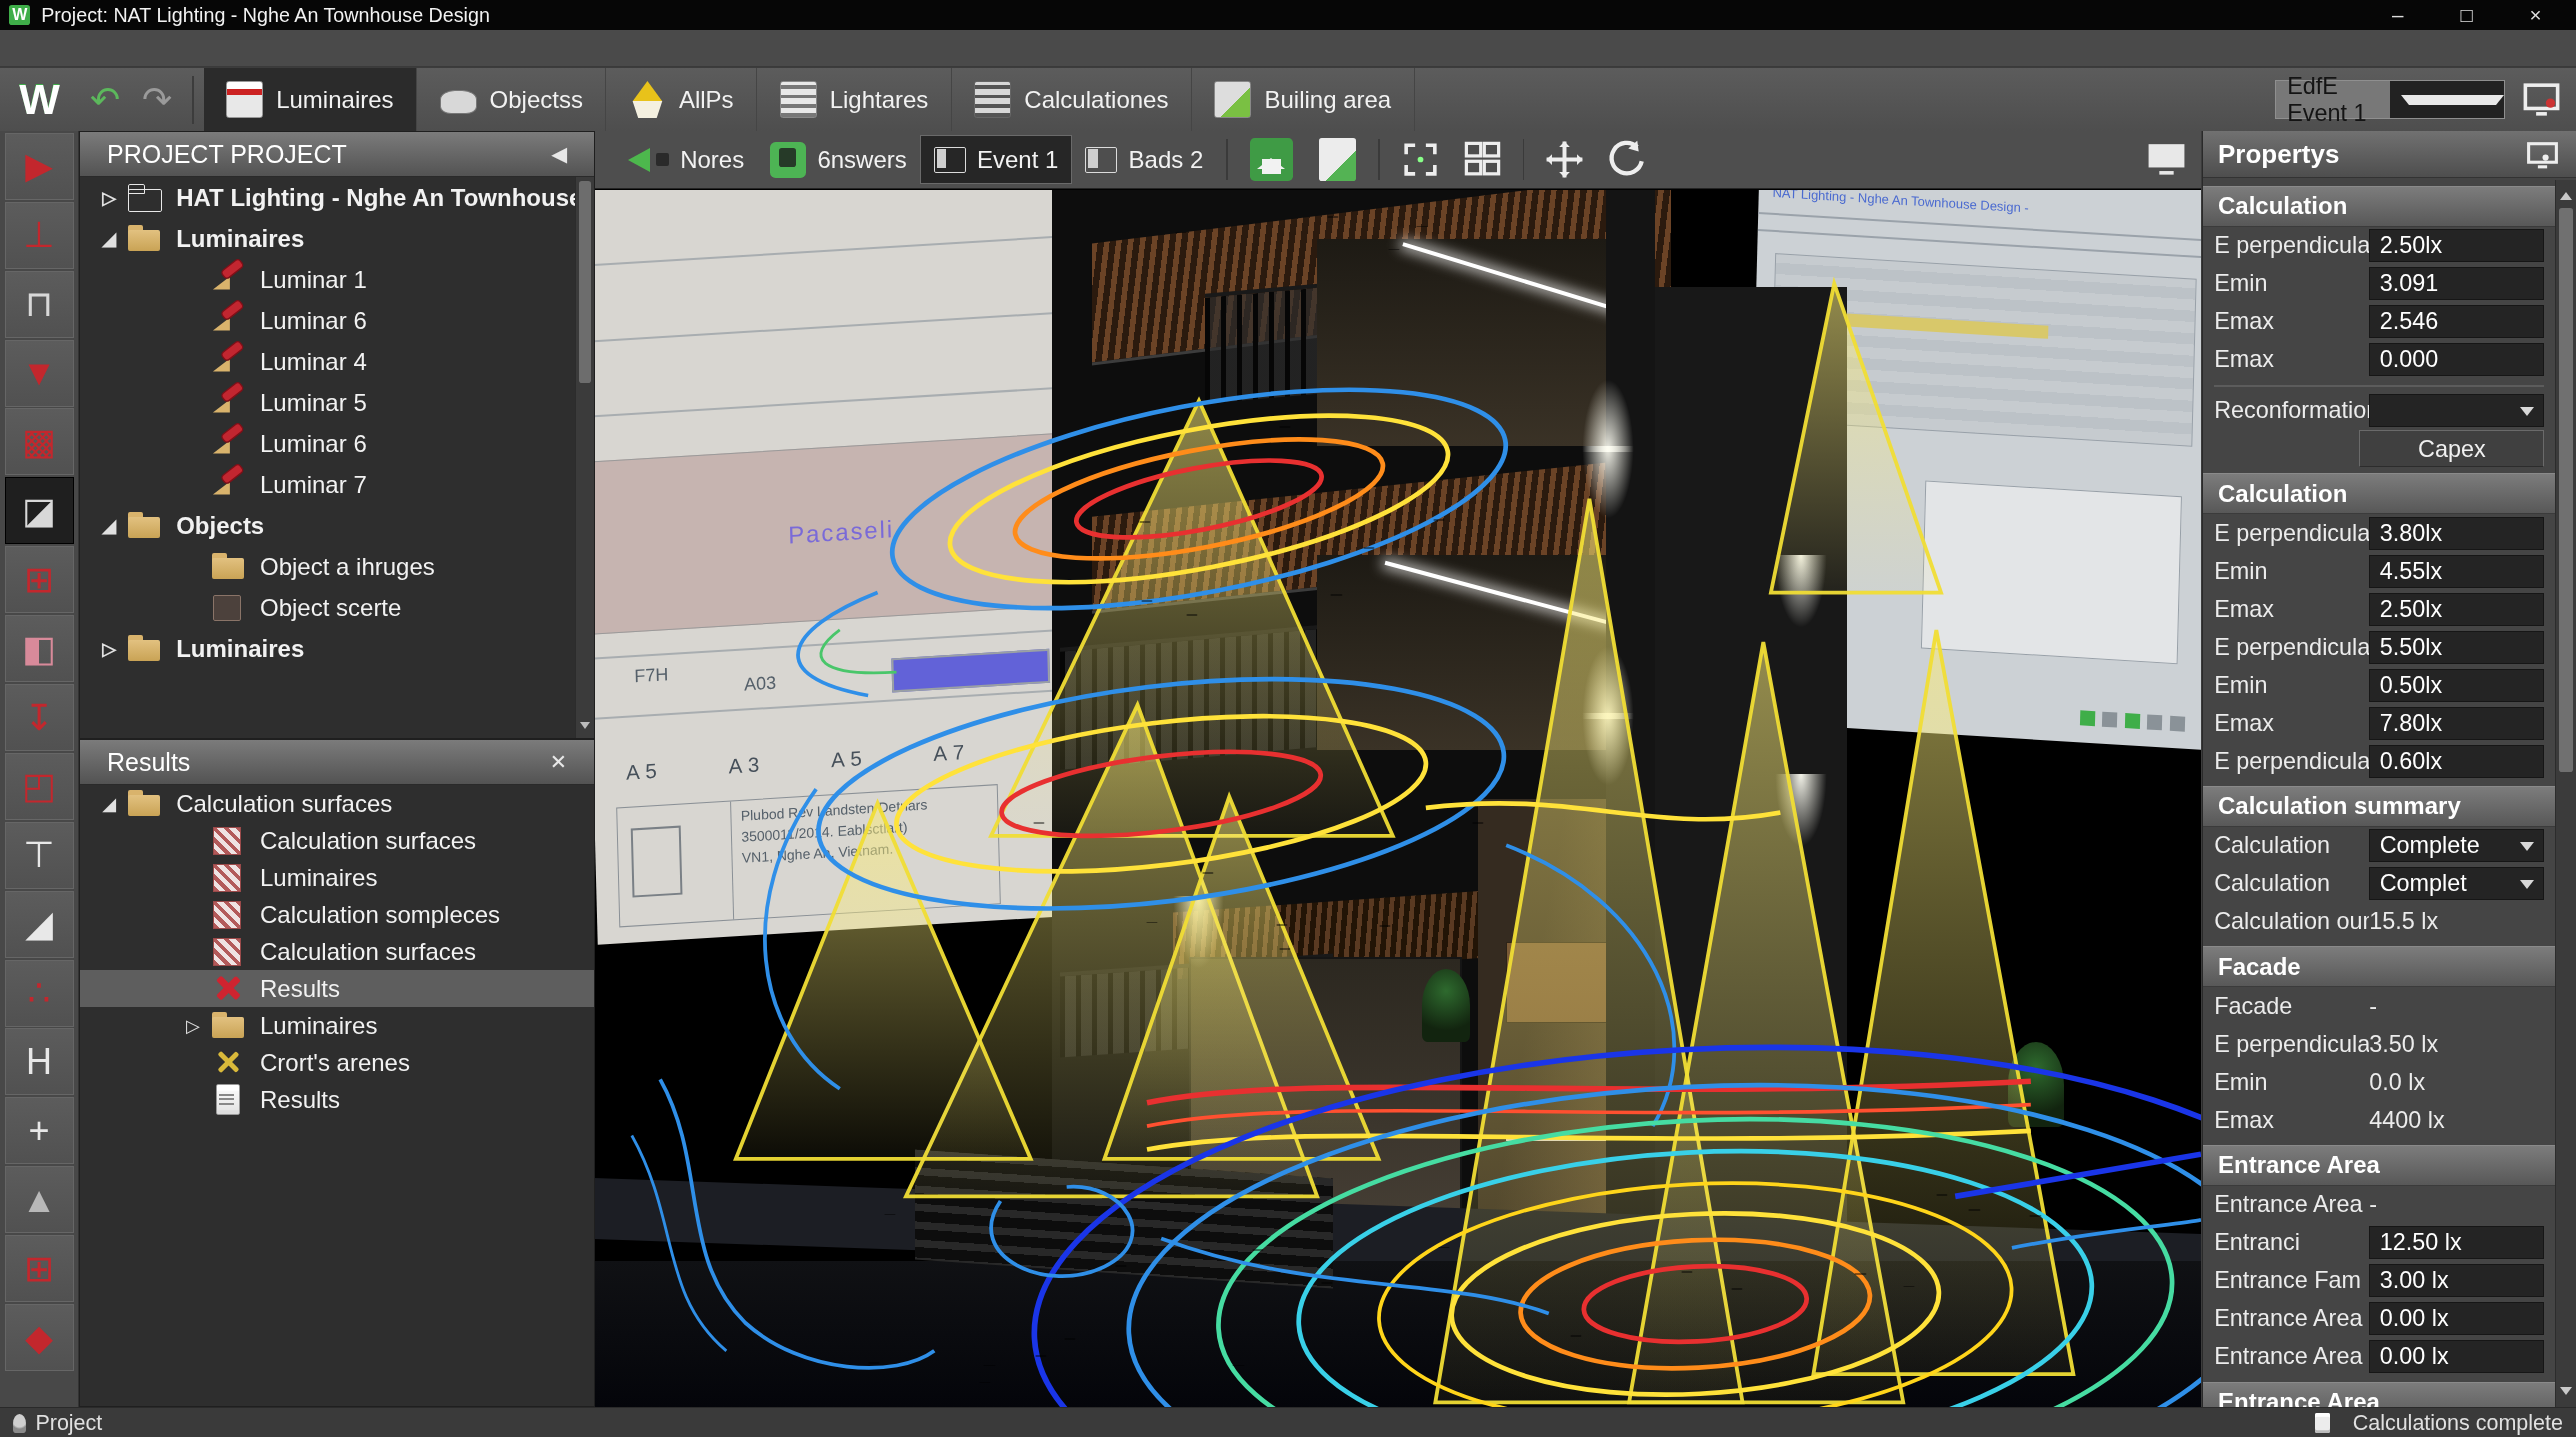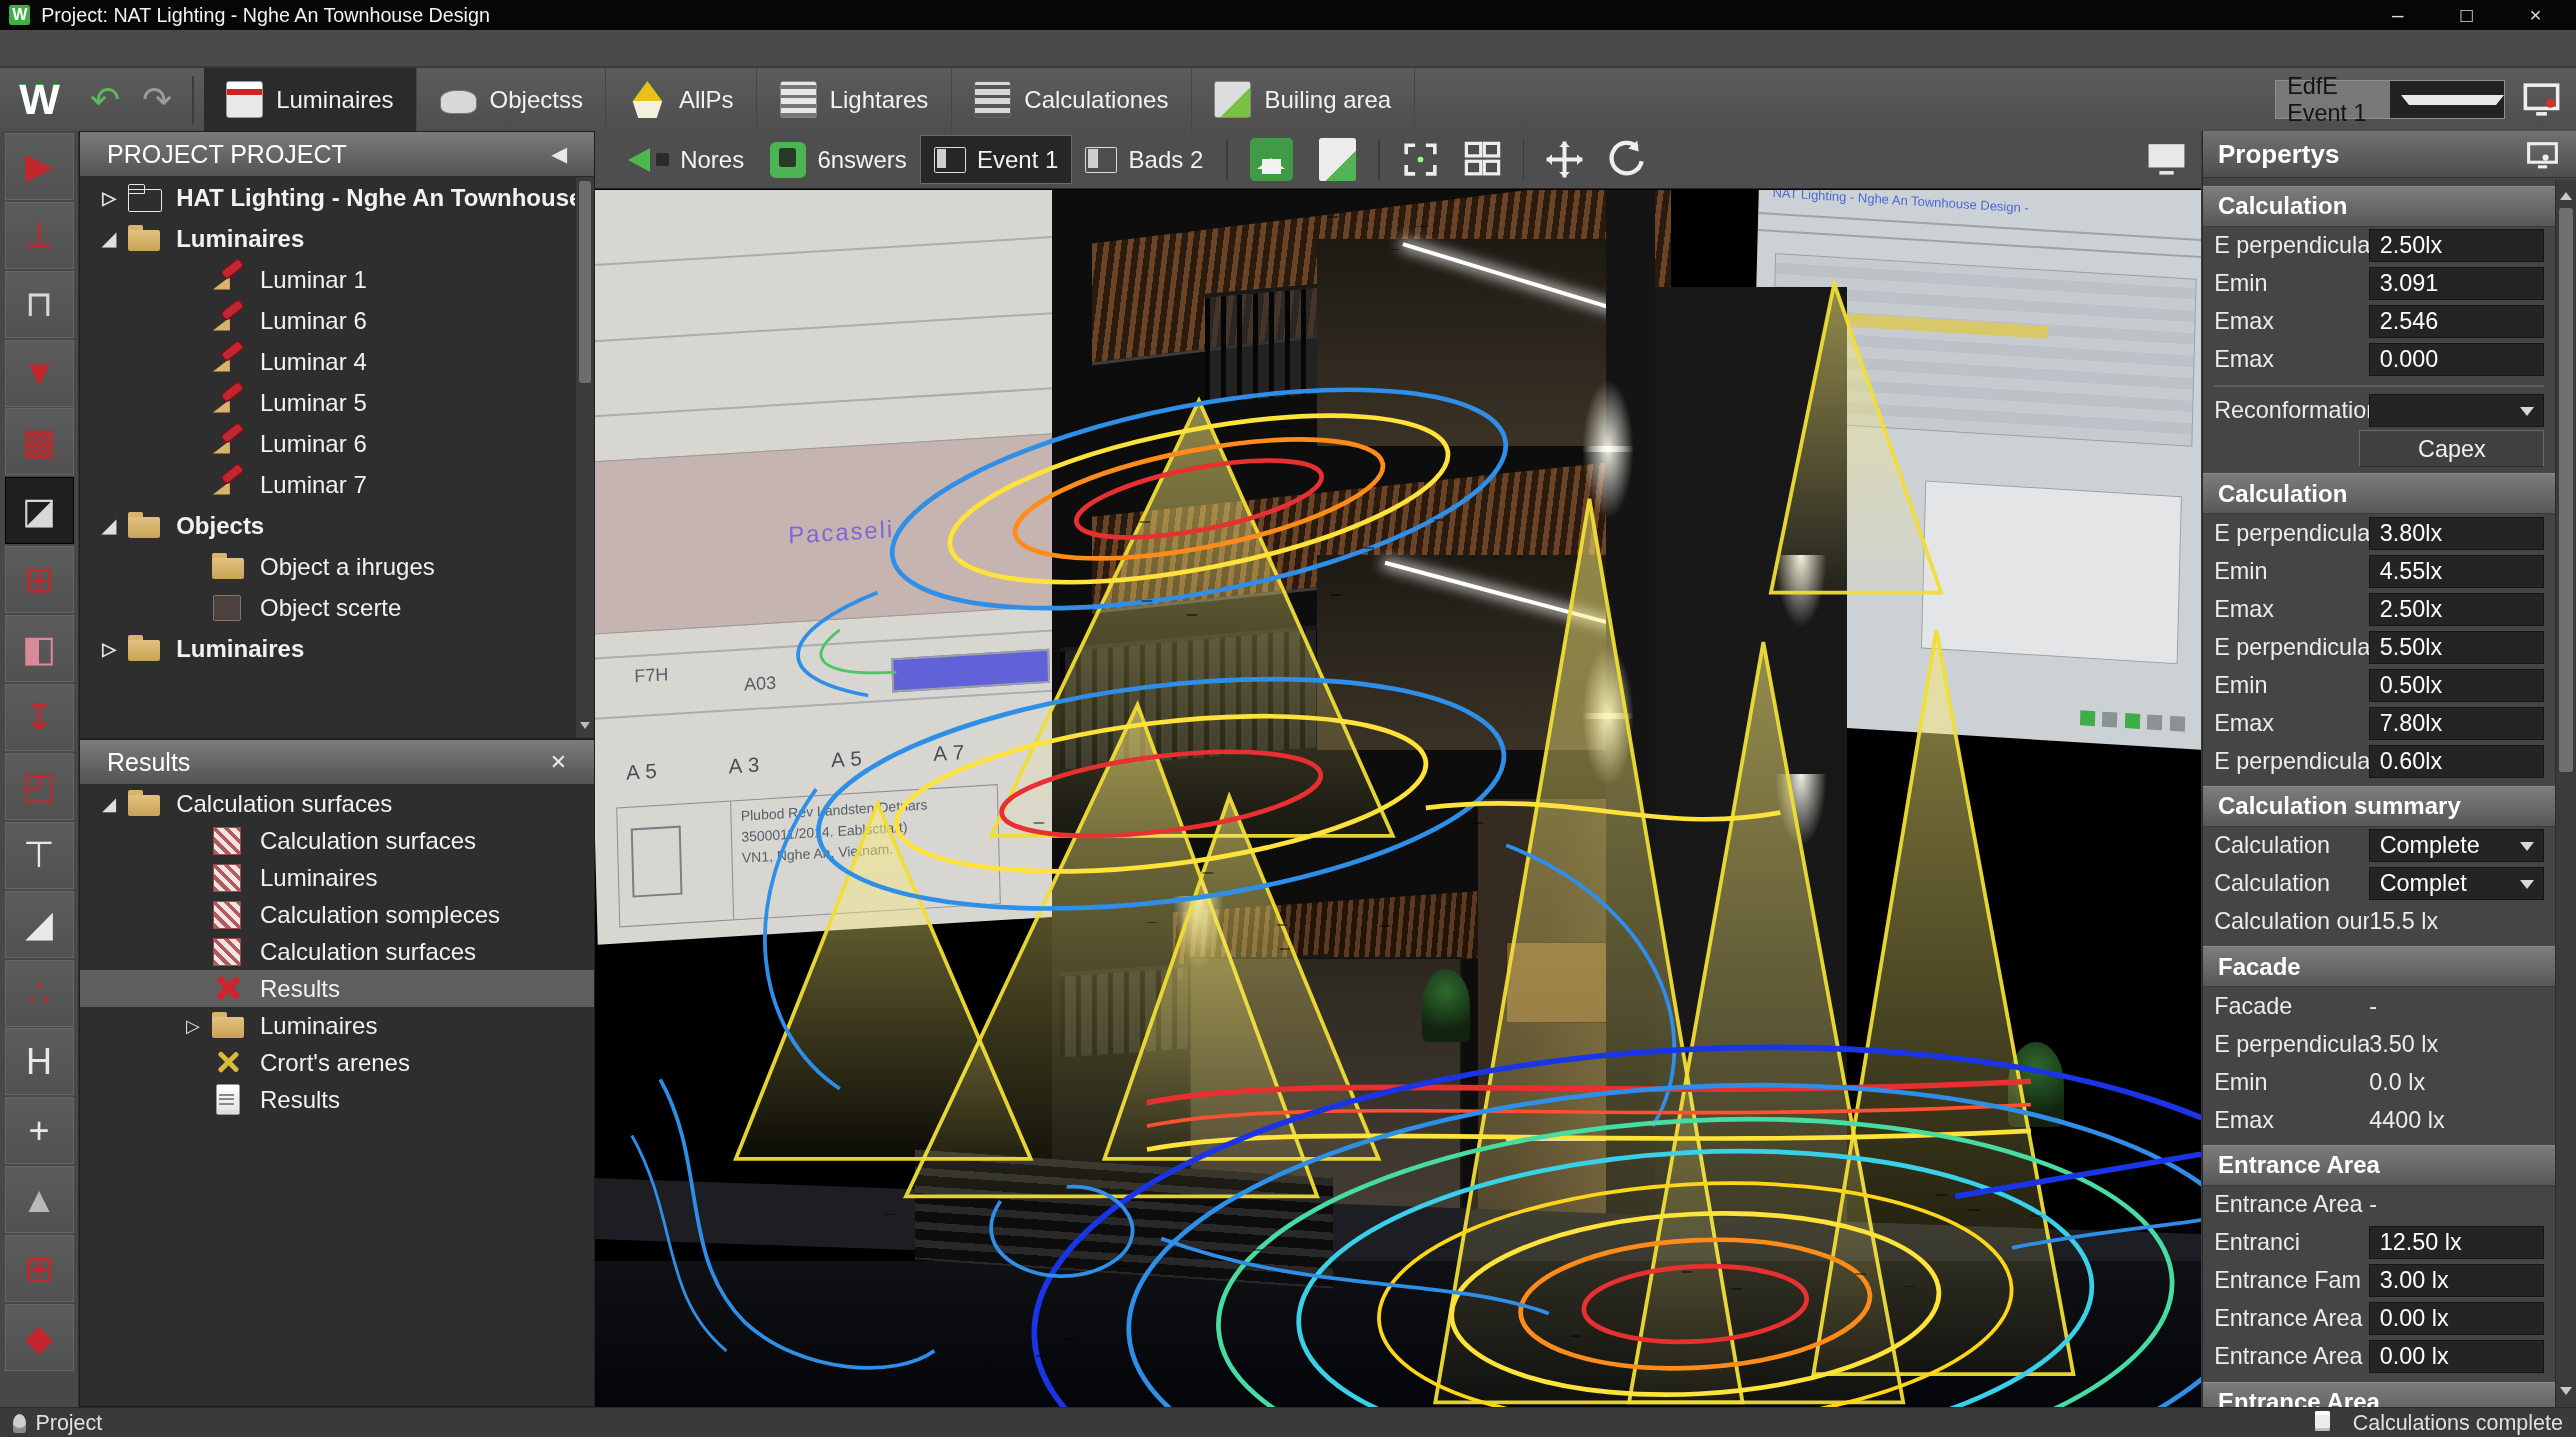--- a/index.html
+++ b/index.html
@@ -208,21 +208,21 @@
   .t-button .pbtn{display:block;flex:1;height:37px;background:#404040;border:0.9px solid #6a6a6a;
       border-bottom-color:#2c2c2c;color:#f0f0f0;font-size:23.4px;text-align:center;line-height:36px}
   .props .scroll2{position:absolute;right:0;top:49px;bottom:0;width:20.6px;background:#3b3b3b;border-left:0.9px solid #2c2c2c}
   .scroll2 .up{position:absolute;left:3.7px;top:5.6px;width:0;height:0;border:6.6px solid transparent;border-bottom:8.4px solid #c9c9c9}
   .scroll2 .down{position:absolute;left:3.7px;bottom:5.6px;width:0;height:0;border:6.6px solid transparent;border-top:8.4px solid #c9c9c9}
   .scroll2 .thumb{position:absolute;left:2.8px;right:2.8px;top:28px;height:46%;background:#707070;border-radius:2.8px}
 
   
   .statusbar{position:absolute;left:0;bottom:0;width:100%;height:31px;background:#3a3a3a;z-index:40;
       display:flex;align-items:center;padding:0 13px;border-top:0.9px solid #2a2a2a;font-size:21.5px;color:#e0e0e0}
-  .statusbar .right{margin-left:auto;display:flex;gap:23px}
+  .statusbar .right{margin-left:auto;display:flex;align-items:center;gap:23px}
   .bulb{width:13px;height:19px;margin-right:9.4px;background:radial-gradient(circle at 50% 35%,#cfcfcf 0 45%,#8a8a8a 60%);
         border-radius:50% 50% 20% 20%}
   .docico{width:15px;height:20.6px;background:#ececec;border-radius:1.9px;
         box-shadow:inset 0 -2.8px 0 #bbb,inset 0 3.7px 0 #fff}
 </style>
 </head>
 <body>
 
 <div class="app">
 

